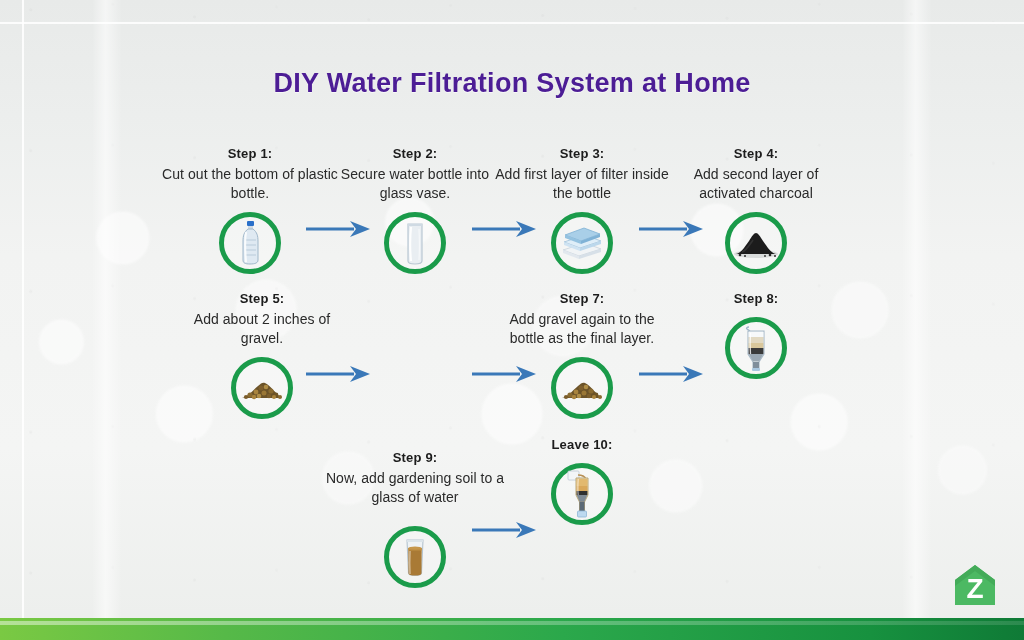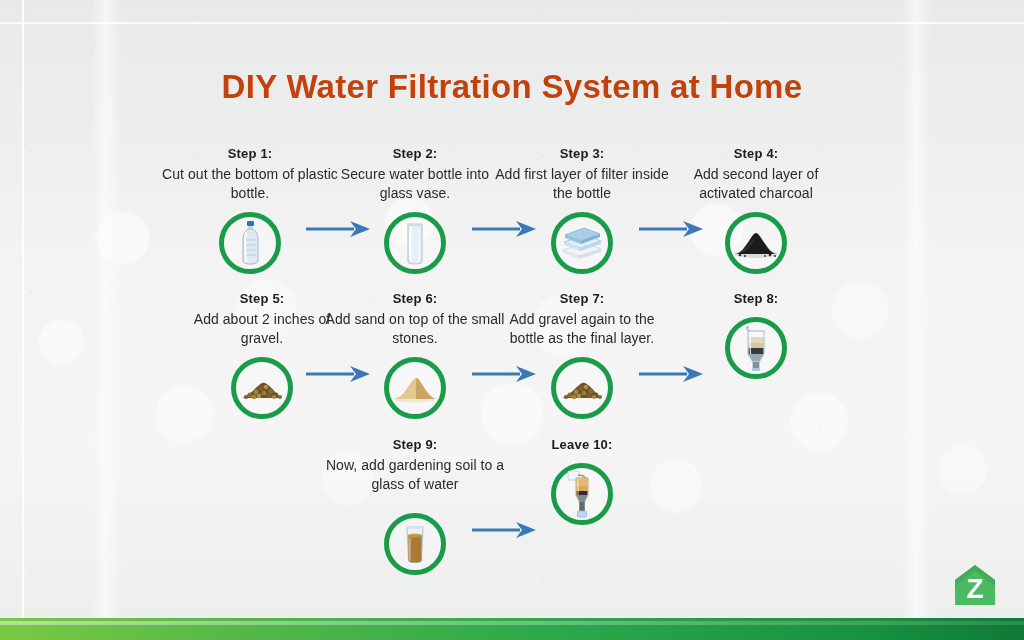--- a/index.html
+++ b/index.html
@@ -81,24 +81,24 @@
   .frame-line.v { top: 0; bottom: 0; width: 2px; }
   .frame-line.h { left: 0; right: 0; height: 2px; }
 
   
   .title {
     position: absolute;
     top: 68px;
     left: 0;
     width: 100%;
     text-align: center;
-    font-size: 33px;
+    font-size: 27px;
     font-weight: bold;
     letter-spacing: .3px;
-    color: #c2410c;
+    color: #4c1d95;
     text-shadow: 0 1px 0 rgba(255,255,255,.6);
   }
 
   
   .row {
     position: absolute;
     left: 0;
     width: 100%;
     height: 140px;
   }
@@ -311,34 +311,20 @@
       </div>
     </div>
 
     <div class="arrow" style="left:306px; top:74px;">
       <svg width="66" height="18" viewBox="0 0 66 18">
         <line x1="0" y1="9" x2="48" y2="9" stroke="#3a78b8" stroke-width="3"></line>
         <path d="M44 1 L64 9 L44 17 L50 9 Z" fill="#3a78b8"></path>
       </svg>
     </div>
 
-    <div class="step" style="left:325px;">
-      <div class="step-title">Step 6:</div>
-      <div class="step-desc">Add sand on top of the small stones.</div>
-      <div class="circle">
-        <span>
-          <svg width="48" height="30" viewBox="0 0 48 30">
-            <ellipse cx="24" cy="26" rx="21" ry="3.5" fill="#e6dcc6" opacity=".6"></ellipse>
-            <path d="M5 26 C11 24 15 17 20 10 C22 7 24 5 25 5 C27 5 29 8 32 13 C36 20 41 25 44 26 Z" fill="#d9b97e"></path>
-            <path d="M5 26 C11 24 15 17 20 10 C22 7 24 5 25 5 L25 26 Z" fill="#e3c894"></path>
-            <path d="M25 5 C27 5 29 8 32 13 C36 20 41 25 44 26 L25 26 Z" fill="#c9a668"></path>
-          </svg>
-        </span>
-      </div>
-    </div>
 
     <div class="arrow" style="left:472px; top:74px;">
       <svg width="66" height="18" viewBox="0 0 66 18">
         <line x1="0" y1="9" x2="48" y2="9" stroke="#3a78b8" stroke-width="3"></line>
         <path d="M44 1 L64 9 L44 17 L50 9 Z" fill="#3a78b8"></path>
       </svg>
     </div>
 
     <div class="step" style="left:492px;">
       <div class="step-title">Step 7:</div>
@@ -390,21 +376,21 @@
             <rect x="11" y="44" width="8" height="3" rx="1" fill="#a8c7e0"></rect>
             <path d="M9.5 9 C9 16 9 24 9.5 30" stroke="#ffffff" stroke-width="1.3" fill="none" opacity=".8"></path>
           </svg>
         </span>
       </div>
     </div>
   </div>
 
   <div class="row r3">
 
-    <div class="step" style="left:325px;">
+    <div class="step" style="left:325px;margin-top:13px;">
       <div class="step-title">Step 9:</div>
       <div class="step-desc">Now, add gardening soil to a glass of water</div>
       <div class="circle" style="margin-top:20px;">
         <span>
           <svg width="26" height="40" viewBox="0 0 26 40">
             <path d="M5 3 L21 3 L19.5 36 C19.4 38 17 38.5 13 38.5 C9 38.5 6.6 38 6.5 36 Z" fill="#eef2f5" stroke="#b4c3cf" stroke-width="1.1"></path>
             <path d="M6.3 11 L19.7 11 L19.5 36 C19.4 38 17 38.5 13 38.5 C9 38.5 6.6 38 6.5 36 Z" fill="#a97a35"></path>
             <path d="M6.3 11 L19.7 11 L19.6 13.5 L6.4 13.5 Z" fill="#c08f45"></path>
             <ellipse cx="13" cy="11" rx="6.7" ry="1.4" fill="#c6974c"></ellipse>
             <path d="M8 14 C7.6 22 7.6 30 8 37" stroke="#ffffff" stroke-width="1.6" fill="none" opacity=".45"></path>

